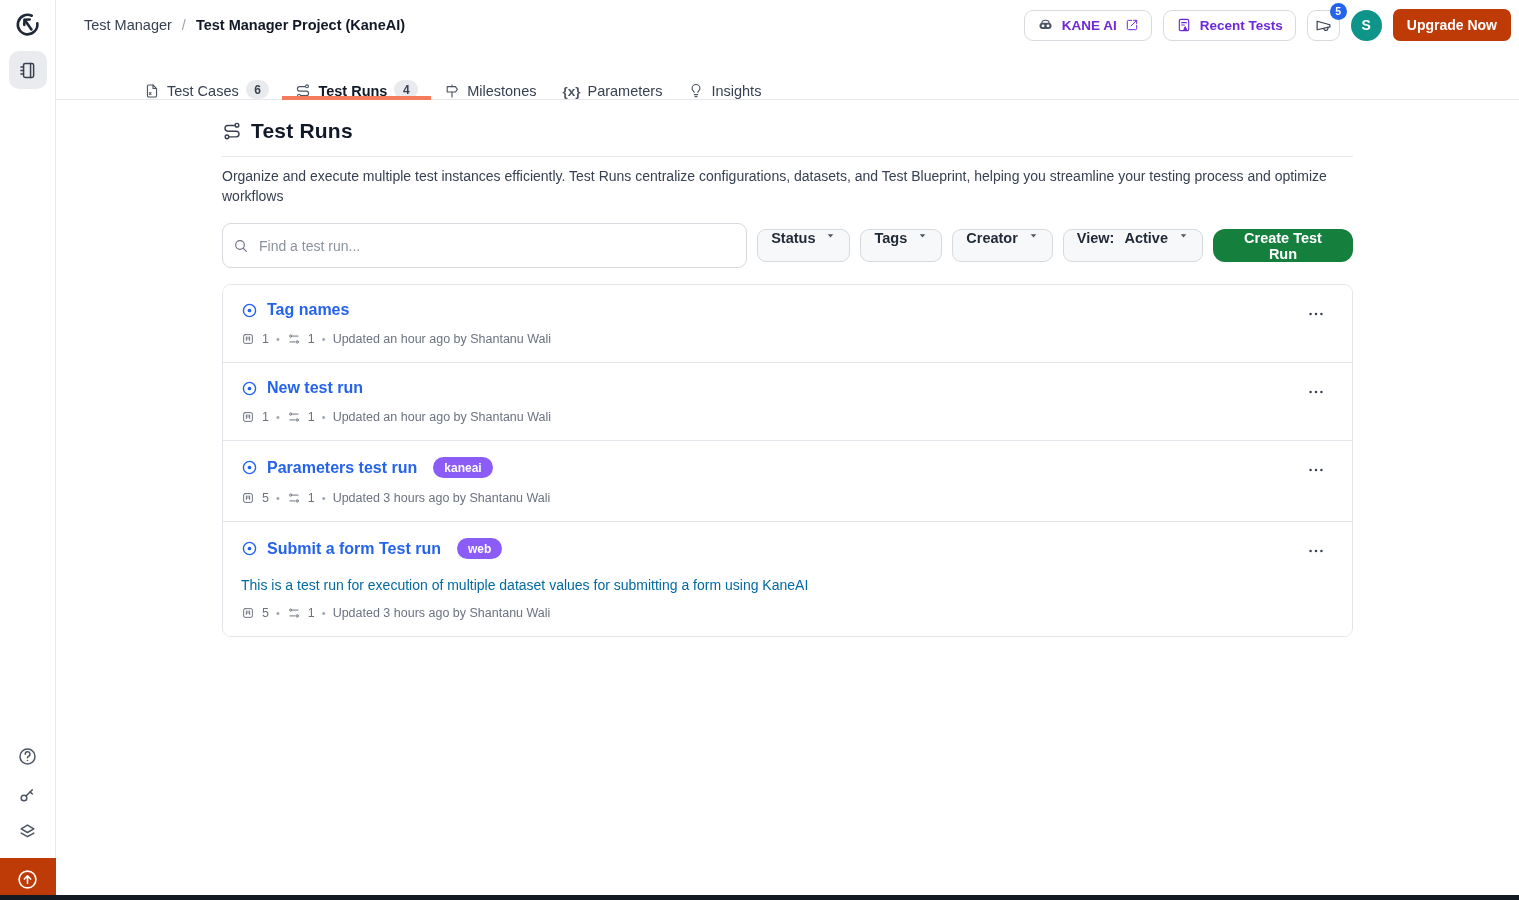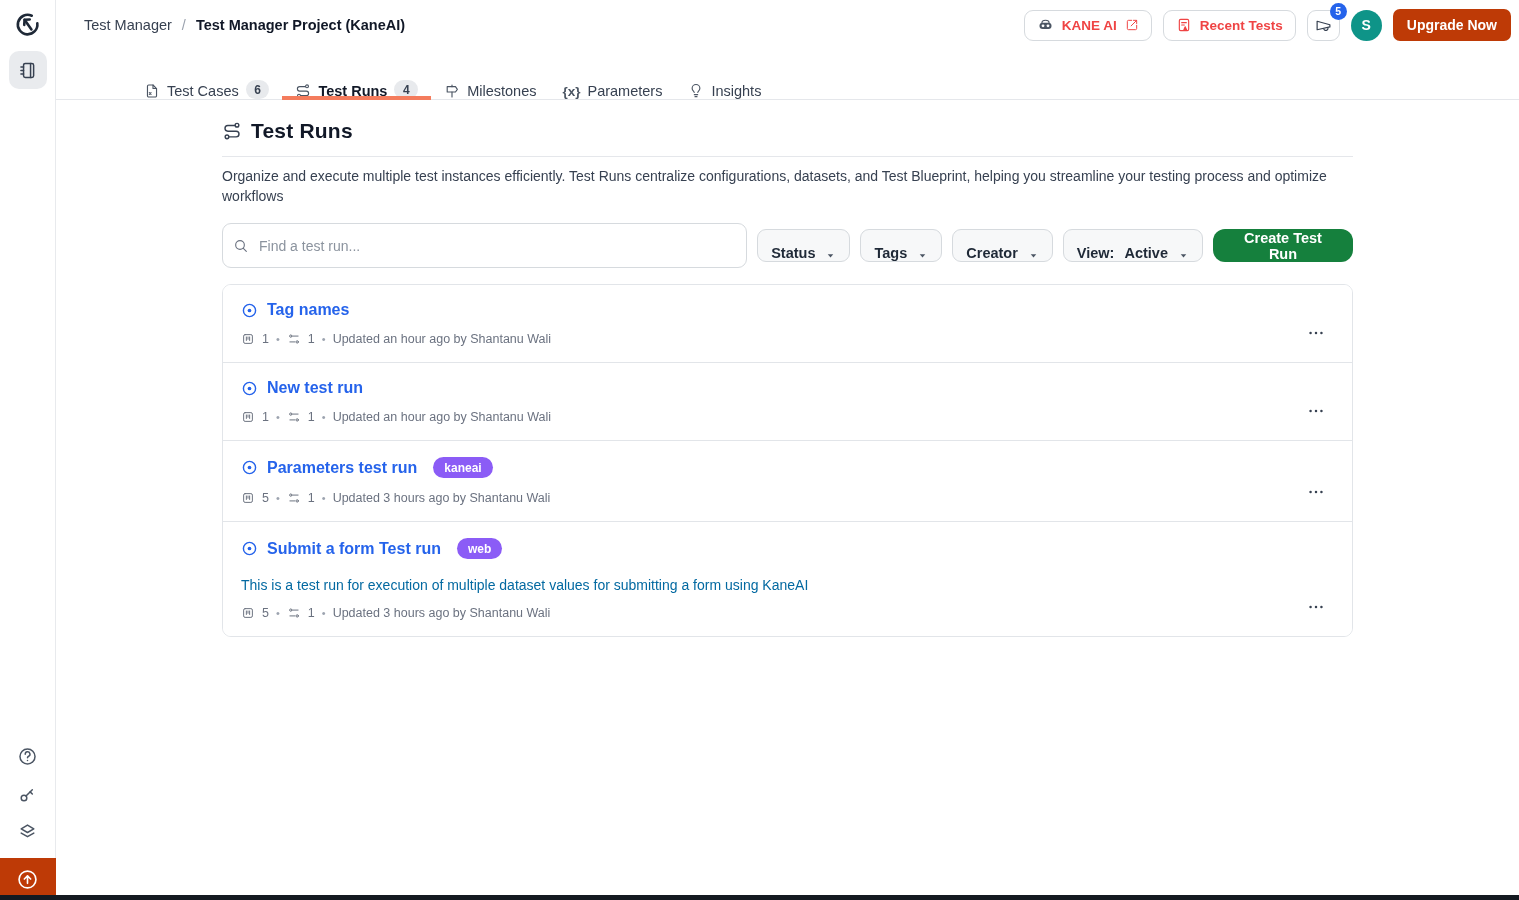--- a/index.html
+++ b/index.html
@@ -30,21 +30,21 @@
   main { flex:1; min-width:0; display:flex; flex-direction:column; }
 
   .topbar { height:50px; display:flex; align-items:center; padding:0 8px 0 28px; flex-shrink:0; }
   .breadcrumb { display:flex; align-items:center; gap:10px; font-size:14.5px; }
   .crumb-root { color:#374151; cursor:pointer; }
   .crumb-sep::before { content:"/"; color:#9ca3af; }
   .crumb-current { font-weight:700; color:#111827; }
   .topbar-actions { margin-left:auto; display:flex; align-items:center; gap:11px; }
   .btn-outline { display:flex; align-items:center; gap:8px; height:31px; padding:0 12px;
                  border:1px solid #d6dade; border-radius:9px; background:#fff;
-                 font-size:13.5px; font-weight:600; color:#ef4444; cursor:pointer; font-family:inherit; }
+                 font-size:13.5px; font-weight:600; color:#6d28d9; cursor:pointer; font-family:inherit; }
   .icon-btn { width:33px; height:31px; border:1px solid #d6dade; border-radius:9px; background:#fff; position:relative;
               display:flex; align-items:center; justify-content:center; cursor:pointer; color:#374151; }
   .nbadge { position:absolute; top:-8px; right:-8px; min-width:17px; height:17px; padding:0 4px;
             border-radius:999px; background:var(--badge_blue); color:#fff; font-size:10.5px; font-weight:700;
             display:flex; align-items:center; justify-content:center; }
   .avatar { width:31px; height:31px; border-radius:50%; background:var(--avatar_teal); color:#fff;
             font-size:14px; font-weight:700; display:flex; align-items:center; justify-content:center; cursor:pointer; }
   .btn-upgrade { height:32px; padding:0 14px; border:none; border-radius:7px; background:var(--accent_orange);
                  color:#fff; font-size:14px; font-weight:700; cursor:pointer; font-family:inherit; }
 
@@ -63,30 +63,30 @@
   .page-title-row { margin-top:19px; display:flex; align-items:center; gap:9px; color:#111827; }
   .page-title { font-size:21px; font-weight:700; letter-spacing:.2px; }
   .rule { border:none; border-top:1px solid #e5e7eb; margin:13px 0 0; }
   .page-desc { margin-top:9px; font-size:14px; line-height:20px; color:#374151; }
 
   .toolbar { margin-top:17px; display:flex; align-items:center; gap:10px; }
   .search-box { width:535px; height:45px; border:1px solid #d6dade; border-radius:9px; background:#fff;
                 display:flex; align-items:center; gap:8px; padding:0 10px; color:#6b7280; }
   .search-box input { flex:1; border:none; outline:none; background:transparent; font-size:14px; font-family:inherit; color:#111827; }
   .search-box input::placeholder { color:#8b939e; }
-  .filter-btn { height:33px; display:flex; align-items:flex-end; gap:10px; padding:0 13px;
+  .filter-btn { height:33px; display:flex; align-items:flex-start; gap:10px; padding:0 13px;
                 background:#f7f8f9; border:1px solid #d6dade; border-radius:9px;
                 font-size:14.5px; font-weight:600; color:#1f2937; cursor:pointer; font-family:inherit; }
   .filter-btn .caret { color:#4b5563; }
   .view-val { font-weight:600; }
   .btn-create { margin-left:auto; height:33px; padding:0 16px; background:var(--green); border:none; border-radius:12px;
                 color:#fff; font-size:14.5px; font-weight:600; cursor:pointer; font-family:inherit; }
 
   .run-list { margin-top:16px; border:1px solid #e2e5e9; border-radius:9px; overflow:hidden; margin-bottom:40px; }
-  .run-row { display:flex; align-items:flex-end; padding:16px 18px; background:#fff; }
+  .run-row { display:flex; align-items:flex-start; padding:16px 18px; background:#fff; }
   .run-row + .run-row { border-top:1px solid #e2e5e9; }
   .run-main { flex:1; min-width:0; }
   .run-title-line { display:flex; align-items:center; gap:9px; }
   .run-status-ic { color:var(--link_blue); display:flex; }
   .run-title { font-size:16px; font-weight:700; color:var(--link_blue); text-decoration:none; cursor:pointer; }
   .run-tag { background:var(--purple); color:#fff; font-size:12px; font-weight:600; padding:3.5px 11px; border-radius:999px; margin-left:7px; }
   .run-desc { margin-top:18px; font-size:14px; color:#0369a1; }
   .run-meta { margin-top:13px; display:flex; align-items:center; gap:7px; font-size:12.5px; color:#6b7280; }
   .run-meta .m-ic { color:#6b7280; display:flex; }
   .run-meta .dot::before { content:"•"; color:#9ca3af; font-size:11px; }

